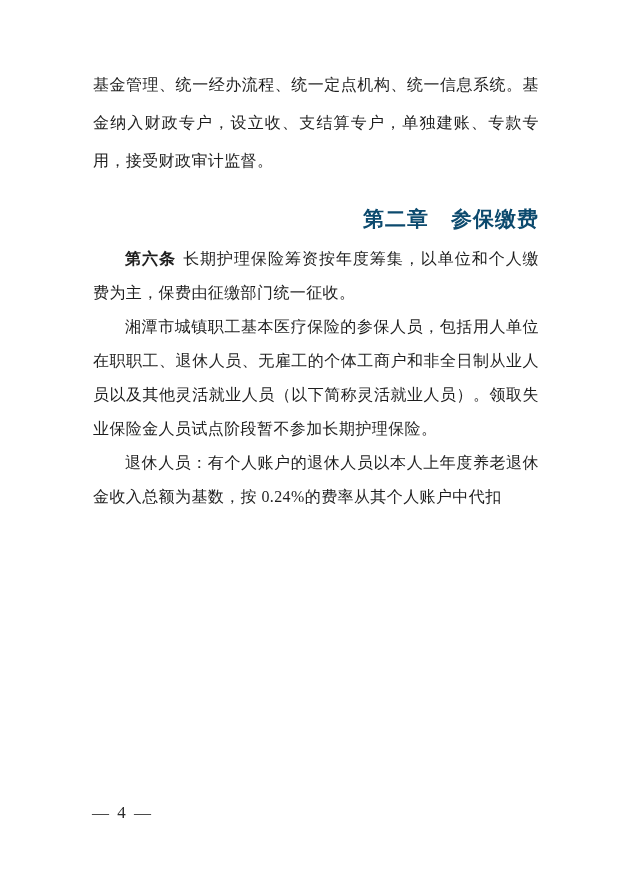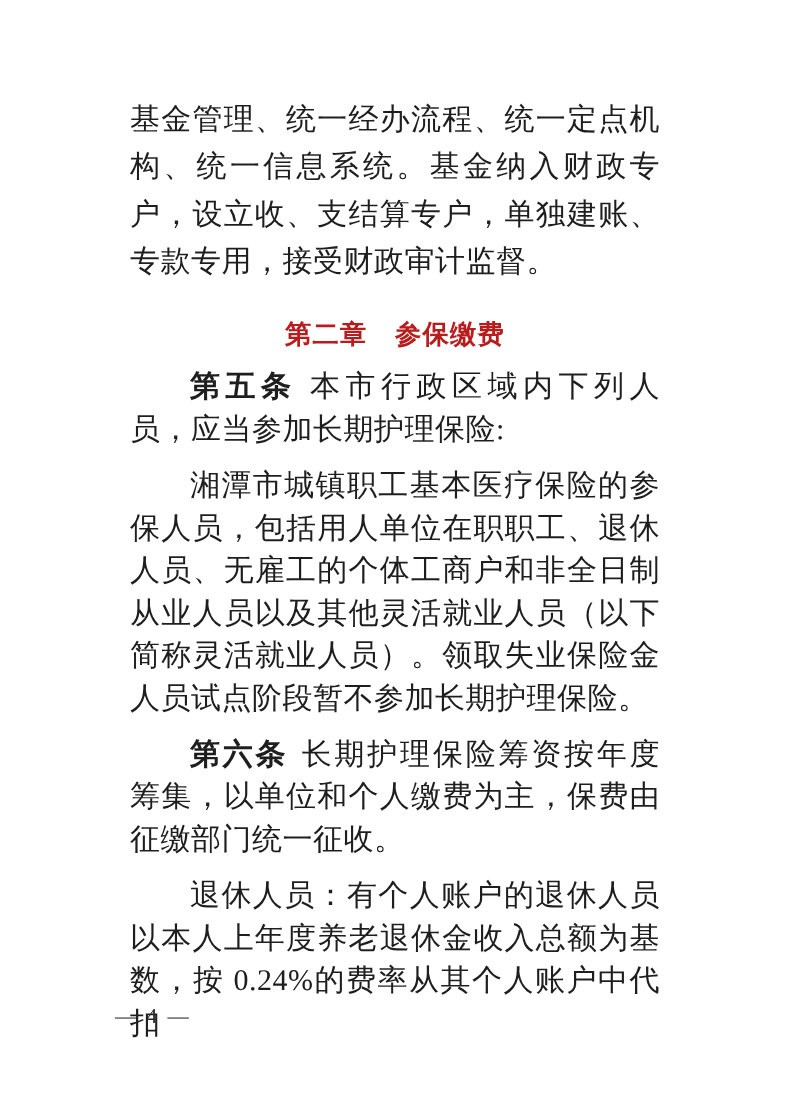--- a/index.html
+++ b/index.html
@@ -20,38 +20,38 @@
     background: #ffffff;
   }
   .content {
     position: absolute;
     left: 93px;
     top: 66px;
     width: 446px;
     color: #1e1e1e;
   }
   .content p {
-    margin: 11px;
-    font-size: 24px;
+    margin: 0;
+    font-size: 16px;
     line-height: 34px;
     text-align: justify;
     letter-spacing: 0.4px;
   }
   p.p-first {
     line-height: 38px;
   }
   .chapter-heading {
     margin: 25px 0 9px 0;
     font-size: 21px;
     line-height: 28px;
-    text-align: center;
+    text-align: right;
     font-weight: bold;
     font-family: "Liberation Sans", "DejaVu Sans", sans-serif;
     letter-spacing: 1px;
-    color: #b91c1c;
+    color: #0c4a6e;
   }
   .indent {
     text-indent: 2em;
   }
   .lead {
     font-weight: bold;
     padding-right: 0.45em;
   }
   .footer-page-number {
     position: absolute;
@@ -67,25 +67,24 @@
 <body>
 
 <div class="doc-page">
 
   <div class="content">
 
     <p class="p-first">基金管理、统一经办流程、统一定点机构、统一信息系统。基金纳入财政专户，设立收、支结算专户，单独建账、专款专用，接受财政审计监督。</p>
 
     <div class="chapter-heading">第二章　参保缴费</div>
 
-    <p class="indent"><span class="lead">第五条</span><span>本市行政区域内下列人员，应当参加长期护理保险:</span></p>
+
+    <p class="indent"><span class="lead">第六条</span><span>长期护理保险筹资按年度筹集，以单位和个人缴费为主，保费由征缴部门统一征收。</span></p>
 
     <p class="indent">湘潭市城镇职工基本医疗保险的参保人员，包括用人单位在职职工、退休人员、无雇工的个体工商户和非全日制从业人员以及其他灵活就业人员（以下简称灵活就业人员）。领取失业保险金人员试点阶段暂不参加长期护理保险。</p>
-
-    <p class="indent"><span class="lead">第六条</span><span>长期护理保险筹资按年度筹集，以单位和个人缴费为主，保费由征缴部门统一征收。</span></p>
 
 
     <p class="indent">退休人员：有个人账户的退休人员以本人上年度养老退休金收入总额为基数，按 0.24%的费率从其个人账户中代扣</p>
 
   </div>
 
   <div class="footer-page-number">— 4 —</div>
 
 </div>
 

